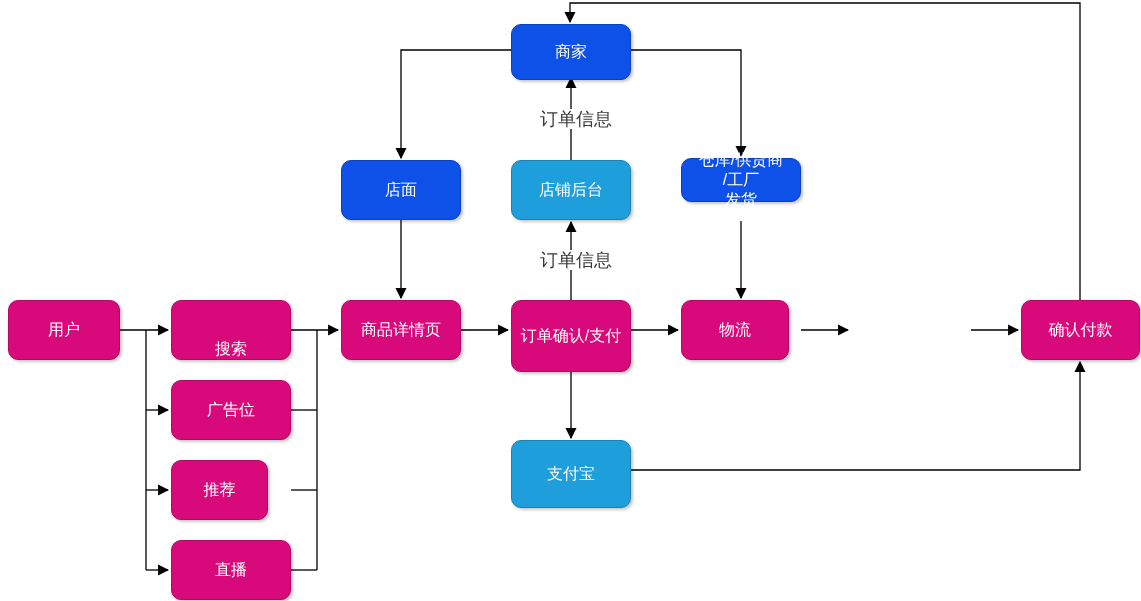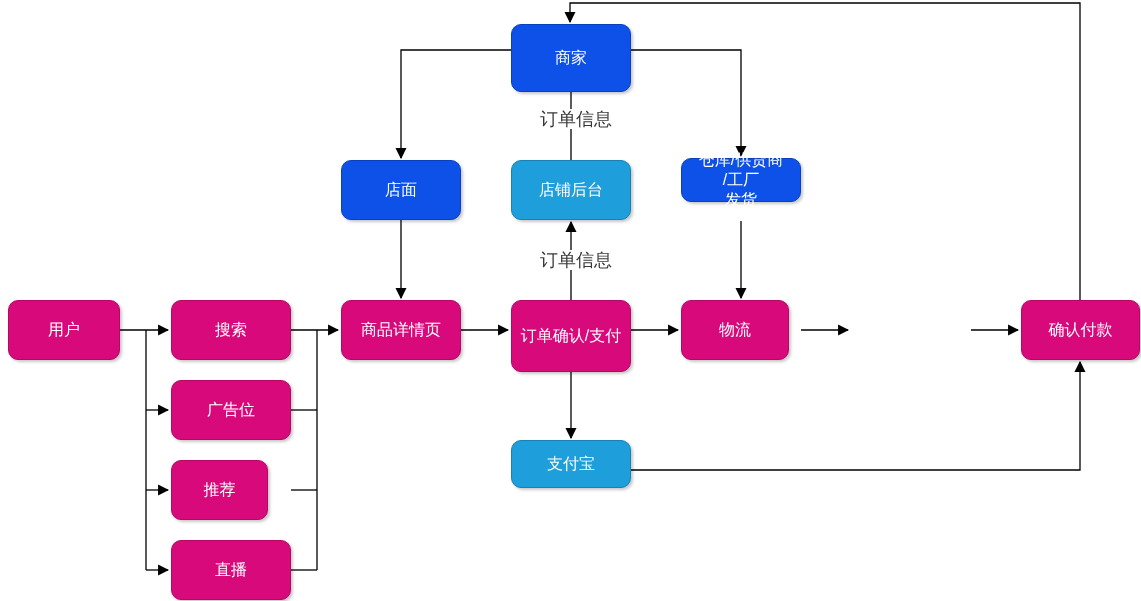--- a/index.html
+++ b/index.html
@@ -106,21 +106,21 @@
     <path class="edge" d="M741,221 V298" marker-end="url(#arrowhead)"></path>
 
     <path class="edge" d="M571,360 V438" marker-end="url(#arrowhead)"></path>
     <path class="edge" d="M631,470 H1080 V362" marker-end="url(#arrowhead)"></path>
     <path class="edge" d="M1080,300 V3 H570 V22" marker-end="url(#arrowhead)"></path>
   </svg>
 
   <div class="edge-label" style="left:532px; top:109px;">订单信息</div>
   <div class="edge-label" style="left:532px; top:250px;">订单信息</div>
 
-  <div class="node blue" style="left:511px; top:24px; width:120px; height:68px;">
+  <div class="node blue" style="left:511px; top:24px; width:120px; height:56px;">
     <span class="node-label">商家</span>
   </div>
 
   <div class="node blue" style="left:341px; top:160px; width:120px; height:60px;">
     <span class="node-label">店面</span>
   </div>
 
   <div class="node lightblue" style="left:511px; top:160px; width:120px; height:60px;">
     <span class="node-label">店铺后台</span>
   </div>
@@ -128,21 +128,21 @@
   <div class="node blue" style="left:681px; top:158px; width:120px; height:44px;">
     <span class="node-label">仓库/供货商
 /工厂
 发货</span>
   </div>
 
   <div class="node pink" style="left:8px; top:300px; width:112px; height:60px;">
     <span class="node-label">用户</span>
   </div>
 
-  <div class="node pink" style="left:171px; top:300px; width:120px; height:60px;">
+  <div class="node pink" style="left:171px; top:300px; width:120px; height:60px;align-items:flex-end;">
     <span class="node-label">搜索</span>
   </div>
 
   <div class="node pink" style="left:171px; top:380px; width:120px; height:60px;">
     <span class="node-label">广告位</span>
   </div>
 
   <div class="node pink" style="left:171px; top:460px; width:97px; height:60px;">
     <span class="node-label">推荐</span>
   </div>
@@ -161,17 +161,17 @@
 
   <div class="node pink" style="left:681px; top:300px; width:108px; height:60px;">
     <span class="node-label">物流</span>
   </div>
 
 
   <div class="node pink" style="left:1021px; top:300px; width:119px; height:60px;">
     <span class="node-label">确认付款</span>
   </div>
 
-  <div class="node lightblue" style="left:511px; top:440px; width:120px; height:48px;">
+  <div class="node lightblue" style="left:511px; top:440px; width:120px; height:68px;">
     <span class="node-label">支付宝</span>
   </div>
 
 </div>
 
 </body></html>

